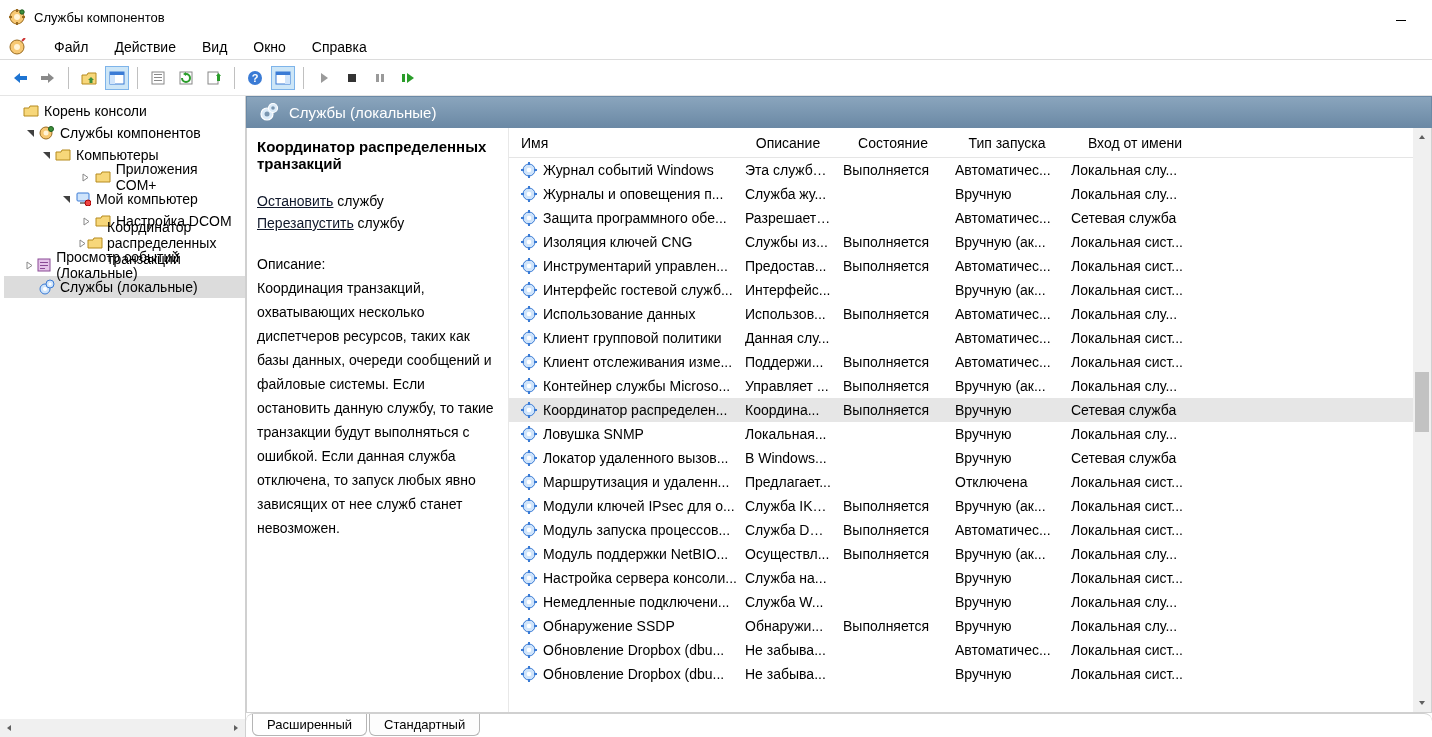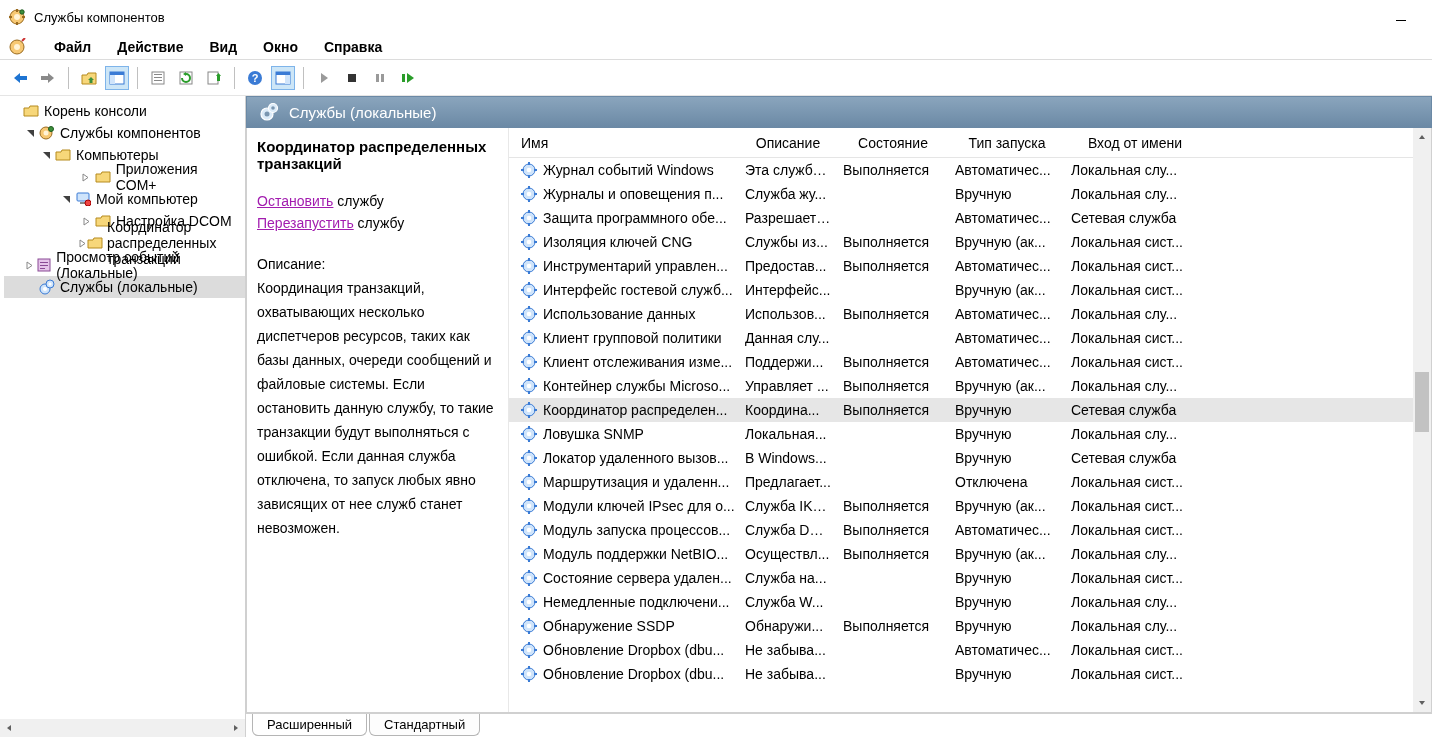--- a/index.html
+++ b/index.html
@@ -2,21 +2,21 @@
 <html><head>
 <meta charset="utf-8">
 <style>
   * { box-sizing: border-box; }
   html, body { margin:0; padding:0; height:100%; font-family: "Segoe UI", Tahoma, sans-serif; font-size:14px; color:#000; background:#fff; }
   .window { width:1432px; height:737px; display:flex; flex-direction:column; background:#fff; position:relative; }
   .titlebar { height:34px; display:flex; align-items:center; padding:0 8px; }
   .titlebar .ticon { width:18px; height:18px; margin-right:8px; }
   .titlebar .title { font-size:13px; }
   .titlebar .sysmin { margin-left:auto; width:46px; height:30px; display:flex; align-items:center; justify-content:center; }
-  .menubar { height:26px; display:flex; align-items:center; padding:0 8px; gap:18px; border-bottom:1px solid #dcdcdc;font-weight:bold; }
+  .menubar { height:26px; display:flex; align-items:center; padding:0 8px; gap:18px; border-bottom:1px solid #dcdcdc; }
   .menubar .micon { width:18px; height:18px; margin-right:6px; }
   .menubar .mitem { font-size:14px; padding:2px 4px; cursor:default; }
   .toolbar { height:36px; display:flex; align-items:center; padding:0 8px; gap:4px; border-bottom:1px solid #e5e5e5;}
   .tbtn { width:24px; height:24px; display:flex; align-items:center; justify-content:center; border:1px solid transparent; }
   .tsep { width:1px; height:22px; background:#c0c0c0; margin:0 4px; }
   .tbtn.pressed { border:1px solid #7eb4ea; background:#cde6f7; }
   .body { flex:1 1 auto; display:flex; overflow:hidden; }
   .tree-pane { width:246px; border-right:1px solid #d0d0d0; overflow:auto; padding:4px 0 4px 4px; position:relative;}
   .tree-pane .hscroll { position:absolute; bottom:0; left:0; right:0; height:18px; background:#f0f0f0; display:flex; align-items:center;}
   .tree-pane .hsarrow { width:18px; height:18px; display:flex; align-items:center; justify-content:center; color:#555;}
@@ -31,41 +31,41 @@
   .indent-2 {padding-left:34px;}
   .indent-3 {padding-left:54px;}
   .indent-4 {padding-left:74px;}
   .right-pane { flex:1; display:flex; flex-direction:column; position:relative;}
   .panel-header { height:32px; background:#7a96b0; background:linear-gradient(#8aa5bd,#6b89a5); color:#fff; display:flex; align-items:center; padding:0 12px; border:1px solid #6b89a5;}
   .panel-header .phicon { width:20px; height:20px; margin-right:10px; }
   .panel-header .phtitle { font-size:15px; }
   .panel-body { flex:1; display:flex; overflow:hidden; border:1px solid #d0d0d0; border-top:none;}
   .detail { width:262px; padding:10px 10px; border-right:1px solid #e8e8e8;}
   .detail .svc-title { font-weight:700; font-size:15px; margin-bottom:18px;}
-  .detail .actions a { color:#a21caf; text-decoration:underline; cursor:pointer;}
+  .detail .actions a { color:#0f172a; text-decoration:underline; cursor:pointer;}
   .detail .actions { margin-bottom:22px; line-height:22px;}
   .detail .desc-label { margin-top:18px; }
   .detail .desc-text { margin-top:4px; line-height:24px;}
   .list-wrap { flex:1; display:flex; flex-direction:column; position:relative;}
   .list-hdr { display:flex; height:30px; border-bottom:1px solid #e5e5e5; align-items:center; padding-left:6px;}
   .list-hdr .col { font-size:14px; padding:0 6px; overflow:hidden; text-overflow:ellipsis; white-space:nowrap;text-align:center;}
   .list-rows { flex:1; overflow:hidden; position:relative;}
   .row { display:flex; align-items:center; height:24px; padding-left:6px;}
   .row.selected { background:#e6e6e6;}
   .cell { padding:0 6px; overflow:hidden; text-overflow:ellipsis; white-space:nowrap; font-size:14px;}
   .c-name { width:224px; display:flex; align-items:center;}
   .c-desc { width:98px;}
   .c-state { width:112px;}
   .c-start { width:116px;}
   .c-logon { width:140px;}
   .gear-icon { width:16px; height:16px; margin-right:6px; flex:0 0 auto;}
   .vscroll { position:absolute; right:0; top:0; bottom:0; width:18px; background:#f0f0f0;}
   .vscroll .varrow { width:18px; height:18px; display:flex; align-items:center; justify-content:center; color:#555;}
   .vscroll .vthumb { position:absolute; left:2px; right:2px; height:60px; top:244px; background:#c2c2c2;}
-  .tabs { height:24px; display:flex; align-items:flex-end; padding-left:6px; border-top:1px solid #d0d0d0;}
+  .tabs { height:24px; display:flex; align-items:flex-end; padding-left:6px; border-top:1px solid #d0d0d0;border-radius:8px;}
   .tab { height:22px; padding:0 14px; font-size:13px; border:1px solid #b5b5b5; border-top:none; border-radius:0 0 6px 6px; margin-right:2px; background:#fdfdfd; display:flex; align-items:center; position:relative; top:-1px;}
   .tab.active { background:#fff; }
   svg { display:block; }
 </style>
 </head>
 <body>
 
 <div class="window">
 
   <div class="titlebar">
@@ -729,21 +729,21 @@
                       <circle cx="8" cy="8" r="6" fill="#cfe4fb" stroke="#3a7bd5"></circle>
                       <circle cx="8" cy="8" r="2.3" fill="#fff"></circle>
                       <g fill="#3a7bd5">
                         <rect x="7" y="0" width="2" height="3"></rect>
                         <rect x="7" y="13" width="2" height="3"></rect>
                         <rect x="0" y="7" width="3" height="2"></rect>
                         <rect x="13" y="7" width="3" height="2"></rect>
                       </g>
                     </svg>
                   </span>
-                  <span>Состояние сервера удален...</span>
+                  <span>Настройка сервера консоли...</span>
                 </div>
                 <div class="cell c-desc">Служба на...</div>
                 <div class="cell c-state"></div>
                 <div class="cell c-start">Вручную</div>
                 <div class="cell c-logon">Локальная сист...</div>
               </div>
               <div class="row">
                 <div class="cell c-name">
                   <span class="gear-icon">
                     <svg width="16" height="16" viewBox="0 0 16 16">

